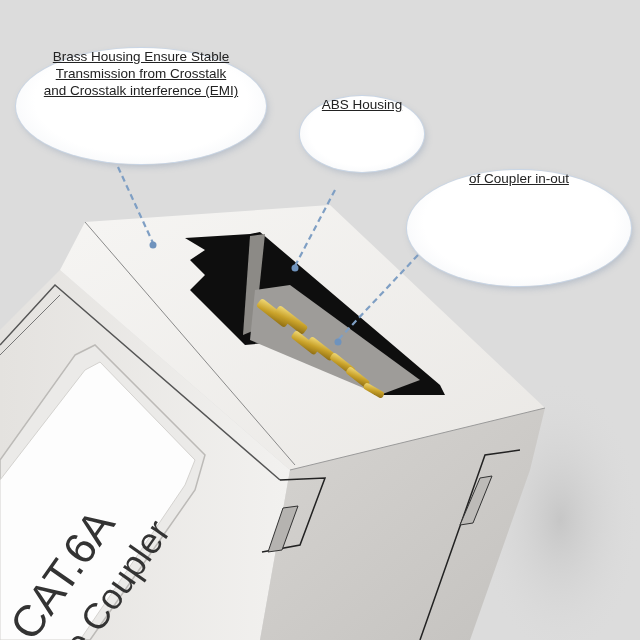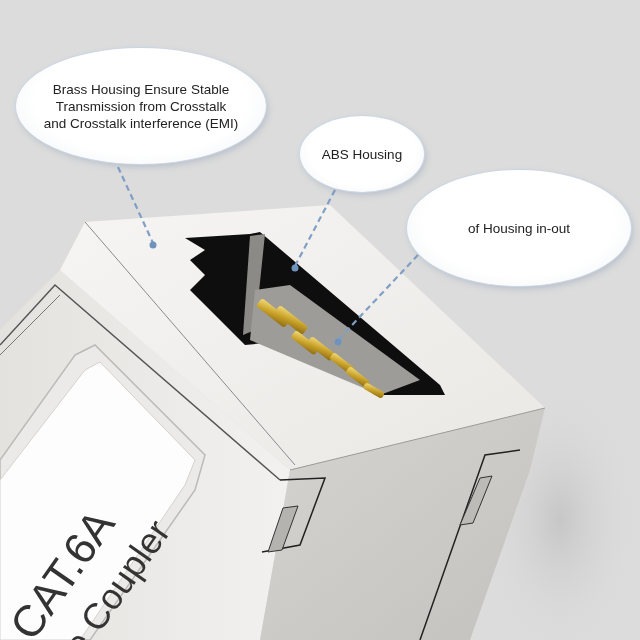--- a/index.html
+++ b/index.html
@@ -3,22 +3,22 @@
 <meta charset="utf-8">
 <style>
   html, body { margin:0; padding:0; }
   body { width:640px; height:640px; overflow:hidden; background:#dcdcdc; font-family:"Liberation Sans", sans-serif; }
   .stage { position:relative; width:640px; height:640px; background:#dcdcdc; }
   svg.product { position:absolute; left:0; top:0; }
   .bubble {
     position:absolute; border-radius:50%;
     background:radial-gradient(ellipse at 50% 45%, #ffffff 60%, #f3f5f8 85%, #e3e8ef 100%);
     box-shadow: 0 0 0 1px #c9d6e6, 2px 3px 6px rgba(120,140,170,0.35);
-    display:flex; align-items:center; justify-content:center; text-align:center;
-    color:#222; font-size:13.5px; line-height:17px;
+    display:flex; justify-content:center; text-align:center;
+    color:#222; font-size:13.5px; line-height:17px;text-decoration:underline;
   }
   .bubble span { display:block; }
   .label-text { position:absolute; color:#333; font-family:"Liberation Sans", sans-serif; white-space:nowrap; transform-origin:left top; }
 </style>
 </head>
 <body>
 
 <div class="stage">
 
   <svg class="product" width="640" height="640" viewBox="0 0 640 640">
@@ -99,25 +99,25 @@
   <div class="label-text" style="left:55px; top:640px; font-size:36px; transform:rotate(-55deg);">e Coupler</div>
 
   <div class="bubble" style="left:16px; top:48px; width:250px; height:116px;">
     <div>
       <span>Brass Housing Ensure Stable</span>
       <span>Transmission from Crosstalk</span>
       <span>and Crosstalk interference (EMI)</span>
     </div>
   </div>
 
-  <div class="bubble" style="left:300px; top:116px; width:124px; height:76px;">
+  <div class="bubble" style="left:300px; top:96px; width:124px; height:76px;">
     <div>
       <span>ABS Housing</span>
     </div>
   </div>
 
   <div class="bubble" style="left:407px; top:170px; width:224px; height:116px;">
     <div>
-      <span>of Housing in-out</span>
+      <span>of Coupler in-out</span>
     </div>
   </div>
 
 </div>
 
 </body></html>

